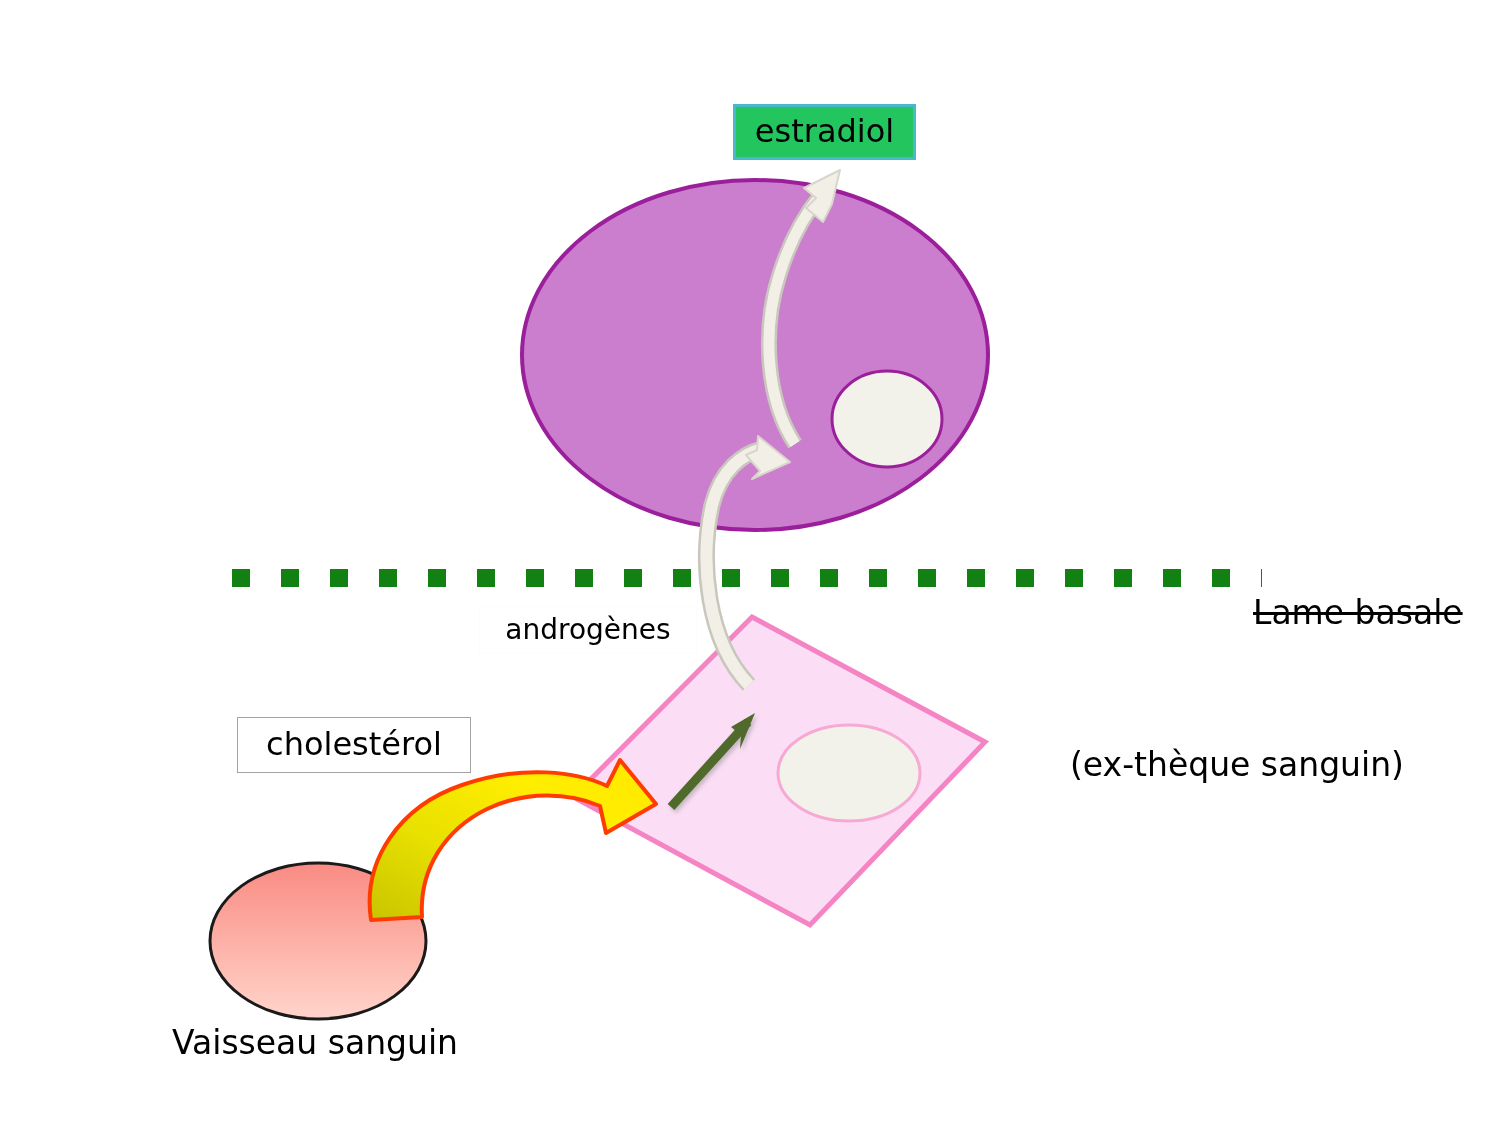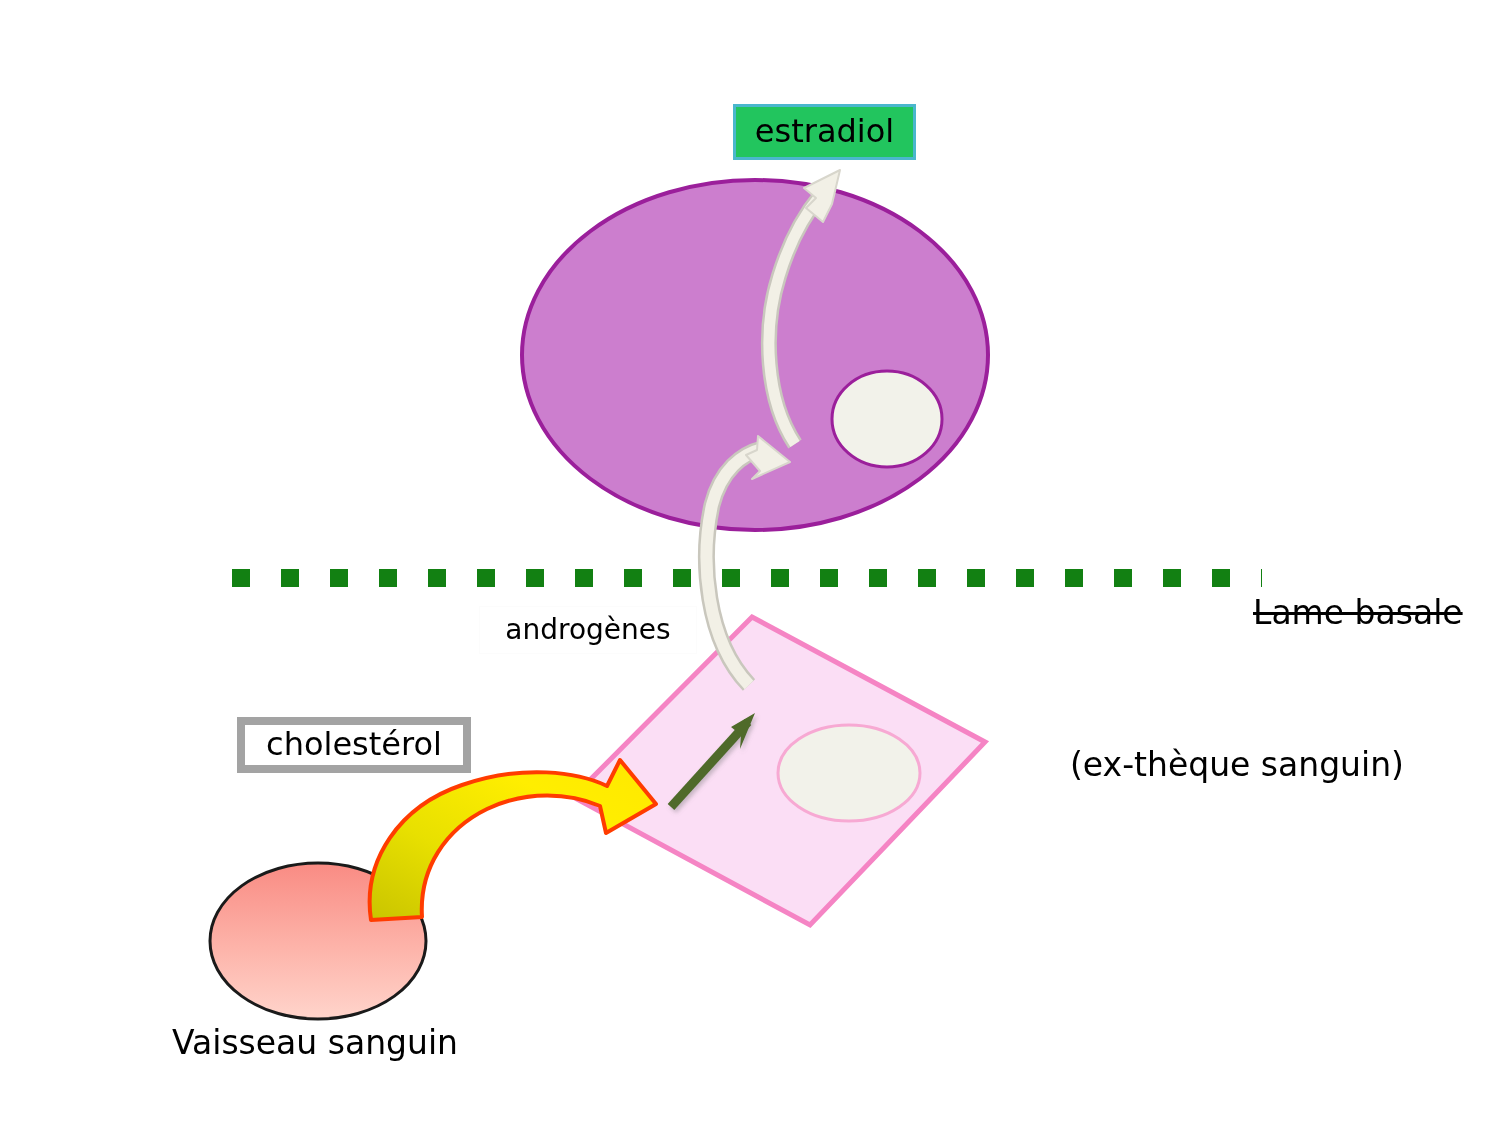--- a/index.html
+++ b/index.html
@@ -68,21 +68,21 @@
     transform: translate(-50%, -53%);
     font-size: 32px;
   }
 
   #cholesterol-box {
     left: 237px;
     top: 717px;
     width: 234px;
     height: 56px;
     background: #ffffff;
-    border: 8px solid #a3a3a3;
+    border: 1px solid #a3a3a3;
     box-sizing: border-box;
   }
   #cholesterol-box .t {
     position: absolute;
     left: 50%;
     top: 50%;
     transform: translate(-50%, -53%);
     font-size: 32px;
   }
 

